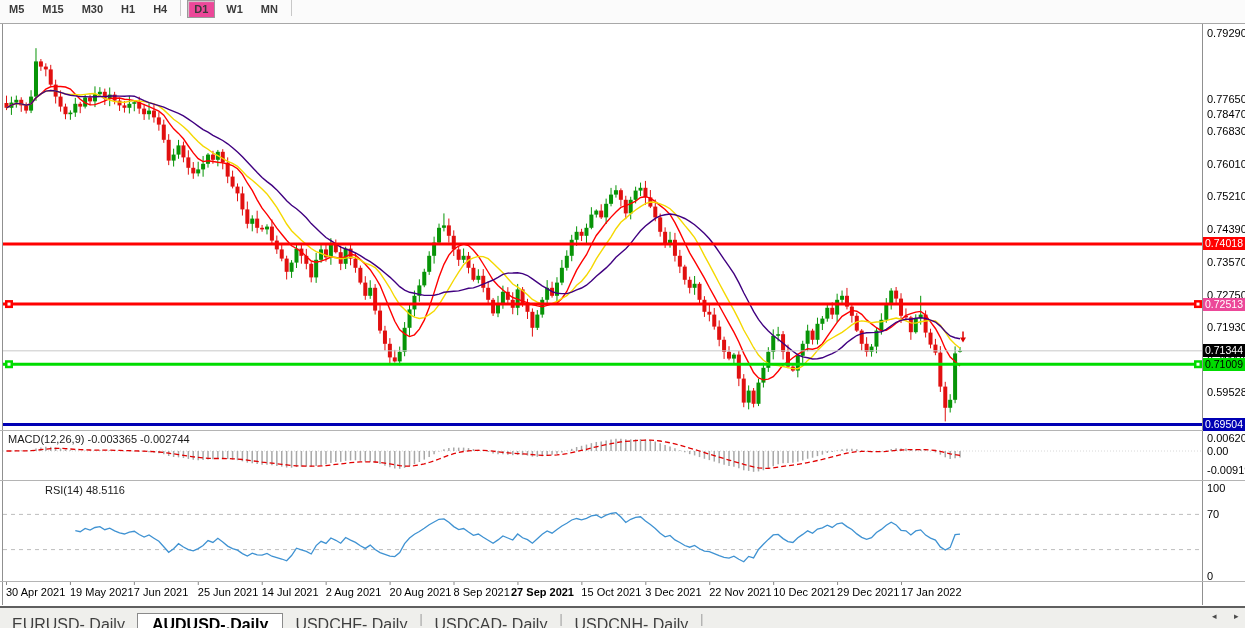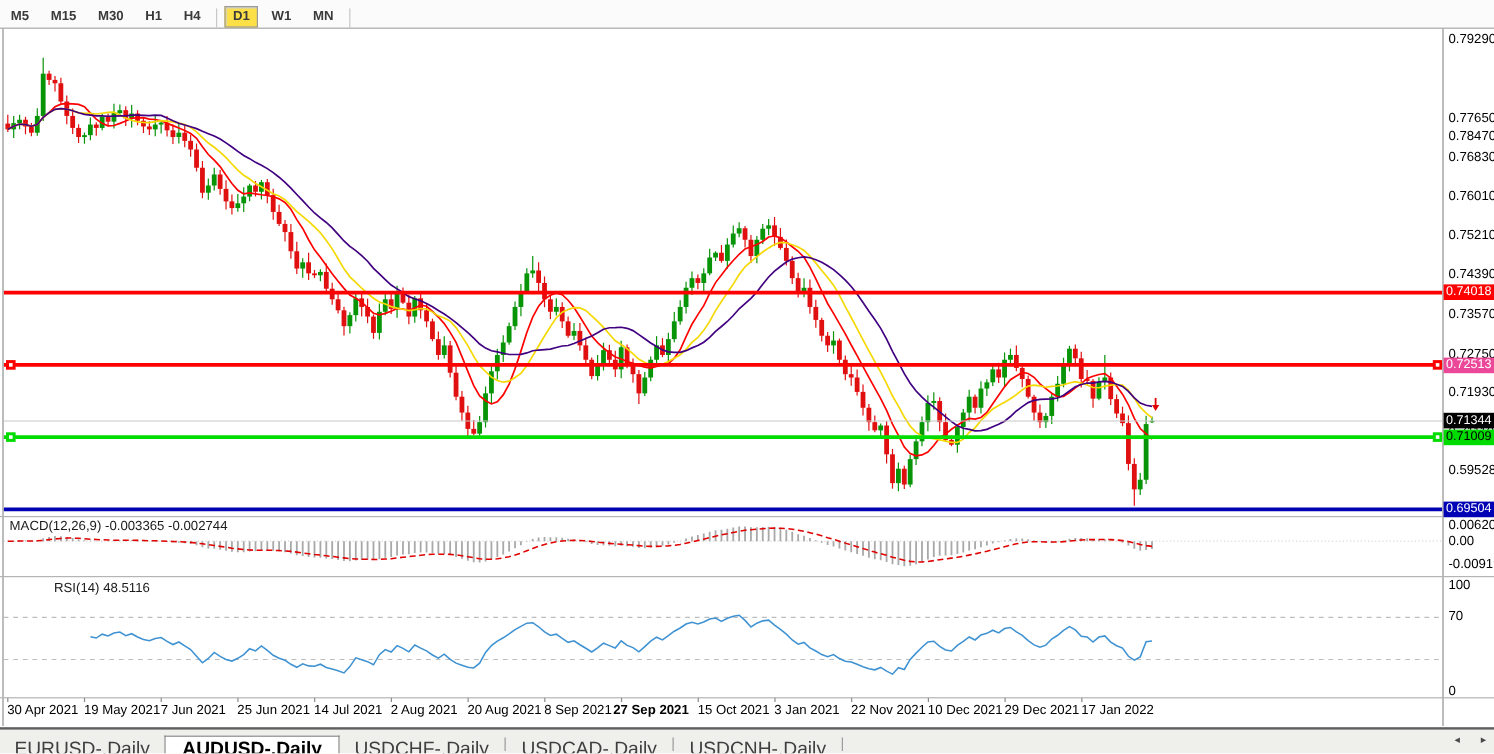--- a/index.html
+++ b/index.html
@@ -1,23 +1,23 @@
 <!DOCTYPE html>
 <html><head>
 <meta charset="utf-8">
 <style>
   html,body{margin:0;padding:0;background:#fff;}
   #app{position:relative;width:1245px;height:628px;background:#fff;overflow:hidden;
        font-family:"Liberation Sans",sans-serif;-webkit-font-smoothing:antialiased;}
   
   #toolbar{position:absolute;left:0;top:0;width:1245px;height:23px;background:#fbfbfb;
-           border-bottom:1px solid #a8a8a8;display:flex;align-items:flex-end;}
+           border-bottom:1px solid #a8a8a8;display:flex;align-items:flex-start;}
   .tf-btn{font-size:11px;font-weight:700;color:#3a3a3a;padding:2px 6px;margin:0 2px;
           border:1px solid transparent;cursor:default;}
-  .tf-btn.active{background:#fde047;border:1px solid #9a9a9a;box-shadow:inset 1px 1px 1px #cfcfcf;}
+  .tf-btn.active{background:#ec4899;border:1px solid #9a9a9a;box-shadow:inset 1px 1px 1px #cfcfcf;}
   .tf-sep{width:1px;height:16px;background:#c8c8c8;margin:0 4px;}
   
   #chart-svg{position:absolute;left:0;top:0;}
   #title-row{position:absolute;left:8px;top:29px;font-size:12px;color:#3a3a3a;}
   #title-row .tri{font-size:9px;color:#111;margin-right:6px;}
   #title-row span{margin-right:4px;}
   .ylab{position:absolute;left:1207px;width:38px;font-size:11px;color:#000;line-height:12px;}
   .badge{position:absolute;left:1203px;width:42px;height:13px;font-size:10.5px;line-height:13px;
          text-align:center;z-index:5;}
   .xlab{position:absolute;top:586px;font-size:11px;color:#000;white-space:nowrap;}
@@ -726,21 +726,21 @@
       <div class="xlab" style="left: 6px;">30 Apr 2021</div>
       <div class="xlab" style="left: 69.93px;">19 May 2021</div>
       <div class="xlab" style="left: 133.86px;">7 Jun 2021</div>
       <div class="xlab" style="left: 197.79px;">25 Jun 2021</div>
       <div class="xlab" style="left: 261.72px;">14 Jul 2021</div>
       <div class="xlab" style="left: 325.65px;">2 Aug 2021</div>
       <div class="xlab" style="left: 389.58px;">20 Aug 2021</div>
       <div class="xlab" style="left: 453.51px;">8 Sep 2021</div>
       <div class="xlab" style="left: 511px; font-weight: bold;">27 Sep 2021</div>
       <div class="xlab" style="left: 581.37px;">15 Oct 2021</div>
-      <div class="xlab" style="left: 645.3px;">3 Jan 2021</div>
+      <div class="xlab" style="left: 645.3px;">3 Dec 2021</div>
       <div class="xlab" style="left: 709.23px;">22 Nov 2021</div>
       <div class="xlab" style="left: 773.16px;">10 Dec 2021</div>
       <div class="xlab" style="left: 837.09px;">29 Dec 2021</div>
       <div class="xlab" style="left: 901.02px;">17 Jan 2022</div>
     </div>
 
   <div class="vline" style="left:2px;top:24px;height:581px;"></div>
   <div class="vline" style="left:1202px;top:24px;height:581px;"></div>
   <div class="hline" style="top:430px;"></div>
   <div class="hline" style="top:480px;"></div>

